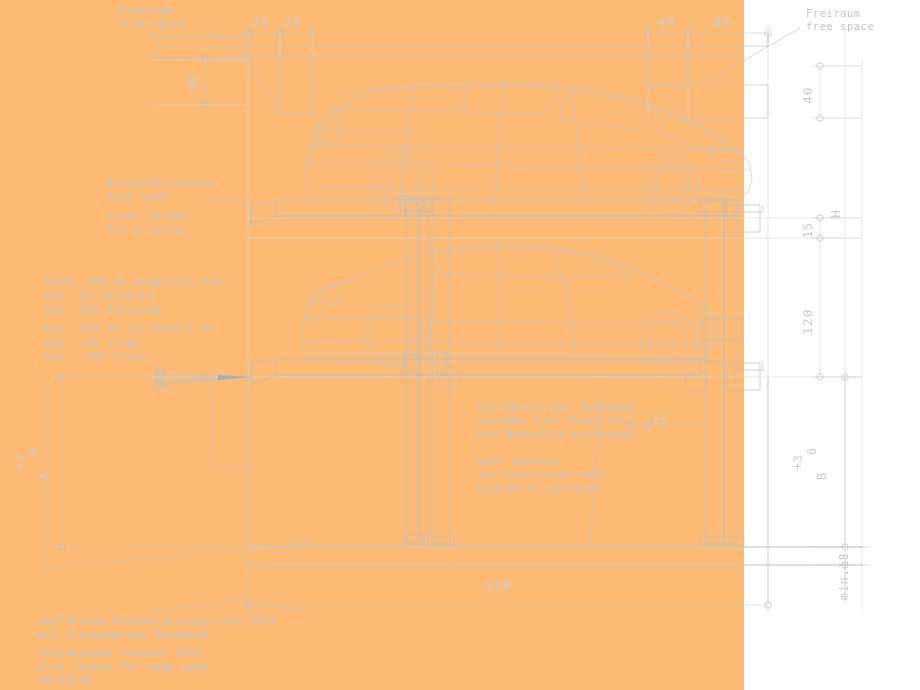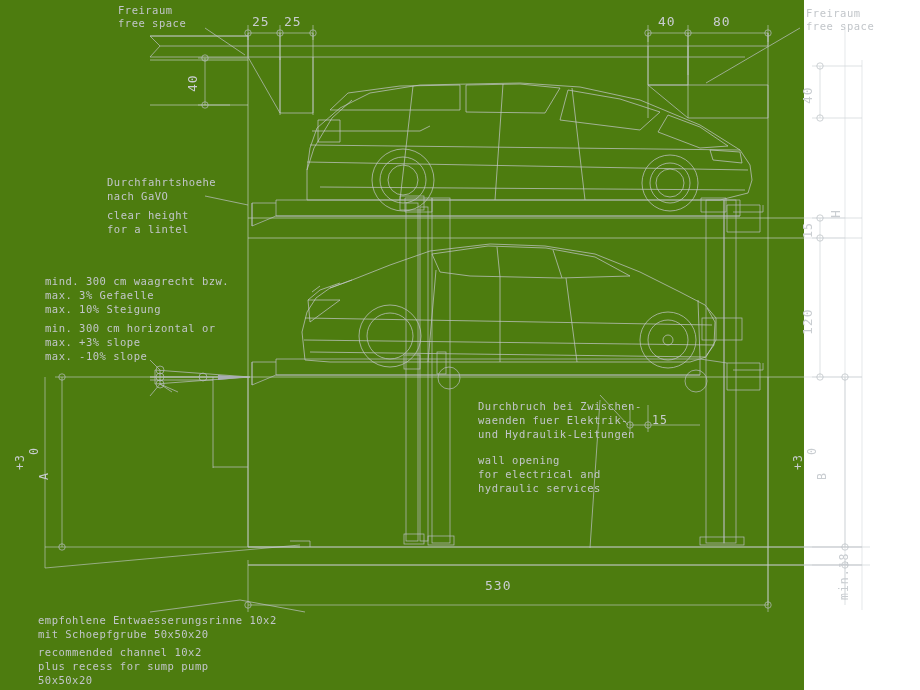--- a/index.html
+++ b/index.html
@@ -1,18 +1,18 @@
 <!DOCTYPE html>
 <html><head>
 <meta charset="utf-8">
 <style>
   html,body{margin:0;padding:0;background:#ffffff;}
   body{width:920px;height:690px;overflow:hidden;
        font-family:"DejaVu Sans Mono","Liberation Mono",monospace;}
-  #sheet{position:relative;width:804px;height:690px;background:#4d7c0f;}
+  #sheet{position:relative;width:744px;height:690px;background:#fdba74;}
   svg{display:block;}
   .ln{fill:none;stroke:#bfc3c7;stroke-width:0.7;}
   .ln-d{fill:none;stroke:#c8ccd0;stroke-width:0.6;}
   .ln-l{fill:none;stroke:#d4d8db;stroke-width:0.6;}
   .car{fill:none;stroke:#c5c9cd;stroke-width:0.7;}
   .eq{fill:none;stroke:#b9bec3;stroke-width:0.7;}
   .nodot{fill:none;stroke:#b9bec3;stroke-width:0.7;}
   .dim{font-family:"DejaVu Sans Mono","Liberation Mono",monospace;
        fill:#c9cdd1;font-size:13px;letter-spacing:1px;}
   .dim-s{font-family:"DejaVu Sans Mono","Liberation Mono",monospace;

